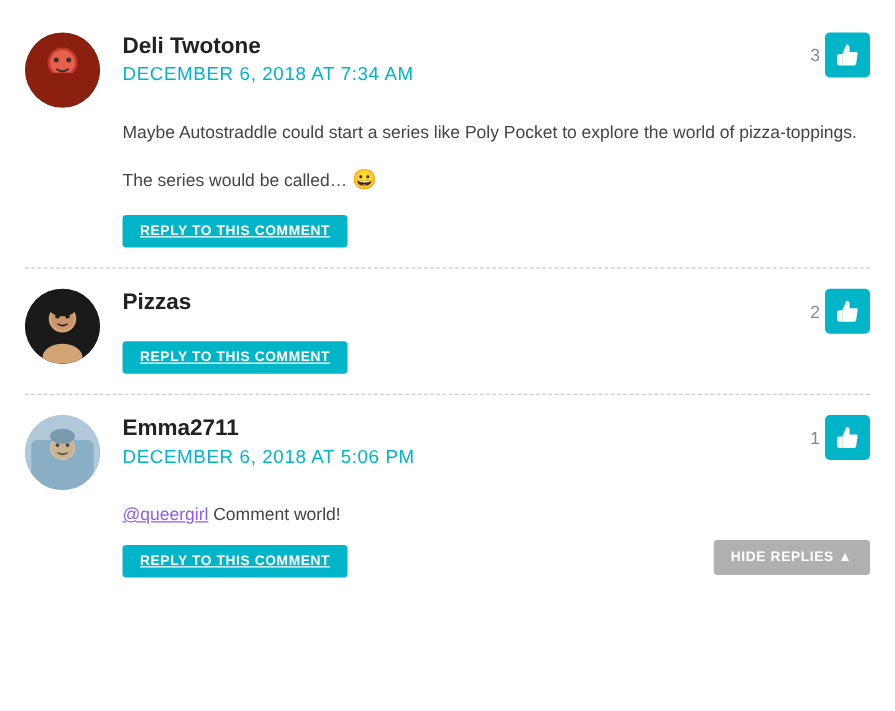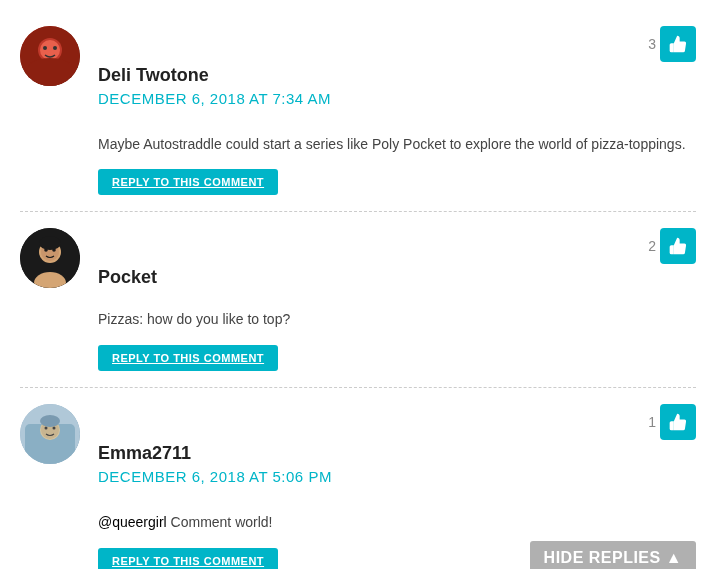--- a/index.html
+++ b/index.html
@@ -82,41 +82,41 @@
 
     .comment-meta {
       flex: 1;
     }
 
     .author-name {
       font-size: 18px;
       font-weight: bold;
       color: #222;
       margin-bottom: 4px;
-      margin-top: 39px;
     }
 
     .comment-date {
       font-size: 15px;
       color: #00b5c8;
       text-transform: uppercase;
       letter-spacing: 0.5px;
       margin-bottom: 10px;
     }
 
     .comment-text {
       font-size: 14px;
       color: #444;
       line-height: 1.6;
       margin-bottom: 8px;
       margin-top: 16px;
     }
 
     .comment-text .mention {
-      color: #000000;
+      color: #8b5cf6;
+      text-decoration: underline;
     }
 
     .emoji {
       font-size: 16px;
     }
 
     .like-widget {
       display: flex;
       align-items: center;
       gap: 4px;
@@ -164,21 +164,21 @@
       align-items: center;
       justify-content: space-between;
       margin-top: 6px;
     }
 
     .hide-replies-button {
       display: inline-block;
       padding: 8px 14px;
       background: #b0b0b0;
       color: white;
-      font-size: 16px;
+      font-size: 11px;
       font-weight: bold;
       letter-spacing: 0.5px;
       border: none;
       border-radius: 3px;
       cursor: pointer;
       text-transform: uppercase;
     }
 
     .thumbs-up-svg {
       width: 20px;
@@ -215,20 +215,24 @@
             <span class="like-count">3</span>
             <button class="like-button">
               <svg class="thumbs-up-svg" viewBox="0 0 24 24" xmlns="http://www.w3.org/2000/svg">
                 <path d="M14 9V5a3 3 0 0 0-3-3l-4 9v11h11.28a2 2 0 0 0 2-1.7l1.38-9a2 2 0 0 0-2-2.3H14z"></path>
                 <path d="M7 22H4a2 2 0 0 1-2-2v-7a2 2 0 0 1 2-2h3"></path>
               </svg>
             </button>
           </div>
         </div>
         <p class="comment-text">Maybe Autostraddle could start a series like Poly Pocket to explore the world of pizza-toppings.</p>
+        <p class="comment-text">
+          <span>The series would be called…</span>
+          <span class="emoji">😀</span>
+        </p>
         <button class="reply-button">REPLY TO THIS COMMENT</button>
       </div>
     </div>
   </div>
 
   <div class="comment">
     <div class="comment-inner">
       <div class="avatar avatar-2">
         <svg viewBox="0 0 60 60" xmlns="http://www.w3.org/2000/svg" width="60" height="60">
           <circle cx="30" cy="30" r="30" fill="#1a1a1a"></circle>
@@ -237,33 +241,32 @@
           <circle cx="30" cy="24" r="9" fill="#c8956b"></circle>
           <circle cx="26" cy="22" r="1.8" fill="#1a1a1a"></circle>
           <circle cx="34" cy="22" r="1.8" fill="#1a1a1a"></circle>
           <path d="M26 28 Q30 31 34 28" stroke="#1a1a1a" stroke-width="1.2" fill="none"></path>
           <ellipse cx="30" cy="15" rx="11" ry="7" fill="#1a1a1a"></ellipse>
         </svg>
       </div>
       <div class="comment-content">
         <div class="comment-header">
           <div class="comment-meta">
-            <div class="author-name">Pocket</div>
+            <div class="author-name">Pizzas</div>
           </div>
           <div class="like-widget">
             <span class="like-count">2</span>
             <button class="like-button">
               <svg class="thumbs-up-svg" viewBox="0 0 24 24" xmlns="http://www.w3.org/2000/svg">
                 <path d="M14 9V5a3 3 0 0 0-3-3l-4 9v11h11.28a2 2 0 0 0 2-1.7l1.38-9a2 2 0 0 0-2-2.3H14z"></path>
                 <path d="M7 22H4a2 2 0 0 1-2-2v-7a2 2 0 0 1 2-2h3"></path>
               </svg>
             </button>
           </div>
         </div>
-        <p class="comment-text">Pizzas: how do you like to top?</p>
         <button class="reply-button">REPLY TO THIS COMMENT</button>
       </div>
     </div>
   </div>
 
   <div class="comment">
     <div class="comment-inner">
       <div class="avatar avatar-3">
         <svg viewBox="0 0 60 60" xmlns="http://www.w3.org/2000/svg" width="60" height="60">
           <circle cx="30" cy="30" r="30" fill="#b0c8d8"></circle>

